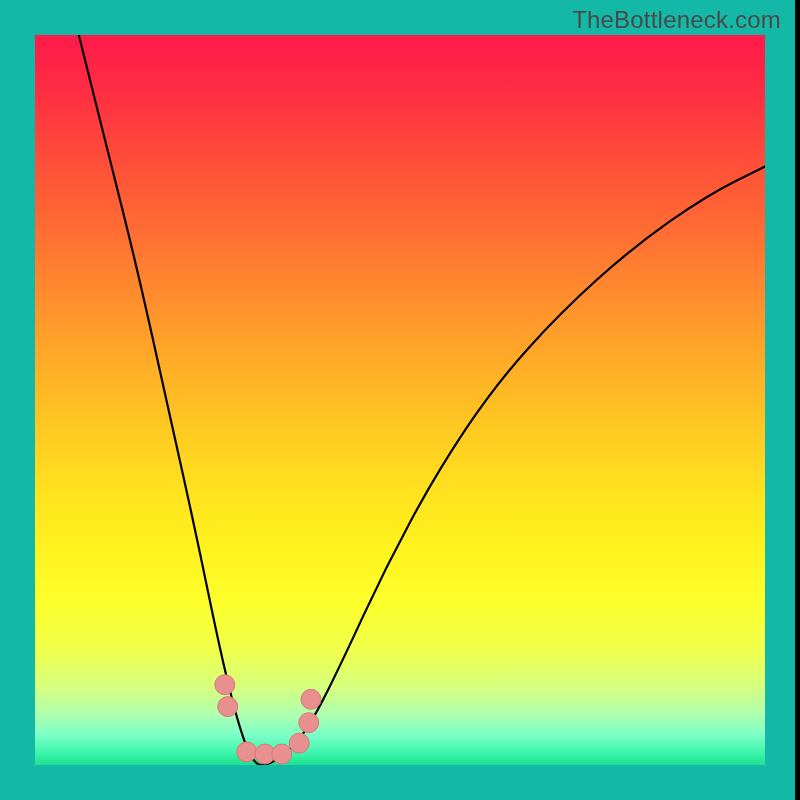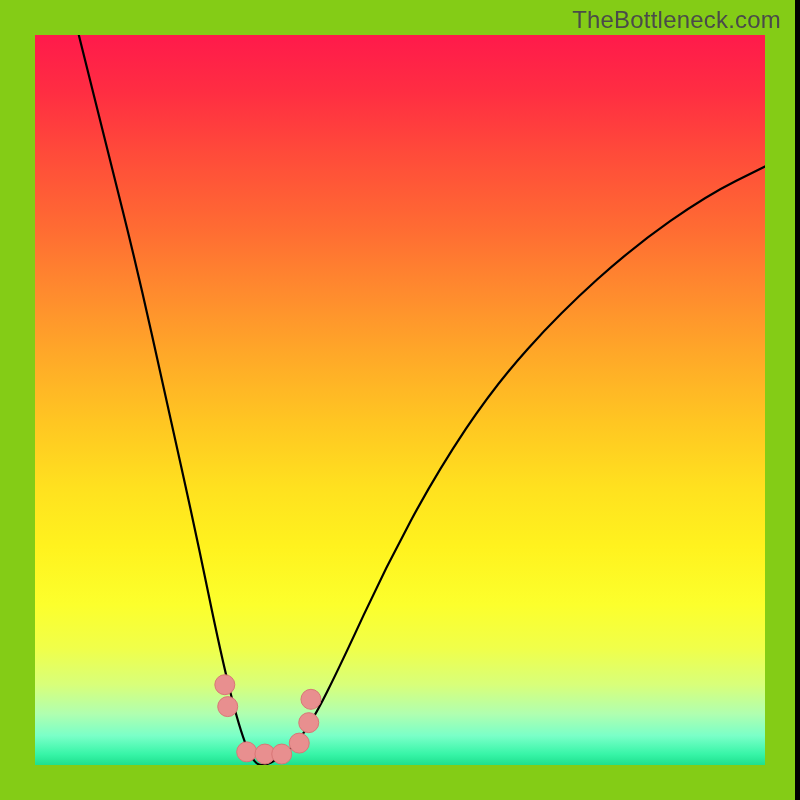--- a/index.html
+++ b/index.html
@@ -1,21 +1,21 @@
 <!DOCTYPE html>
 <html><head>
 <meta charset="utf-8">
 <style>
   * { margin: 0; padding: 0; box-sizing: border-box; }
   html, body { width: 800px; height: 800px; overflow: hidden; background: #000; }
   .frame {
     position: absolute;
     left: 0; top: 0;
     width: 795px; height: 800px;
-    background: #84cc16;
+    background: #14b8a6;
   }
   .watermark {
     position: absolute;
     top: 6px;
     right: 14px;
     font-family: Arial, Helvetica, sans-serif;
     font-size: 24px;
     color: #4a4a4a;
     font-weight: 400;
     letter-spacing: 0.2px;

